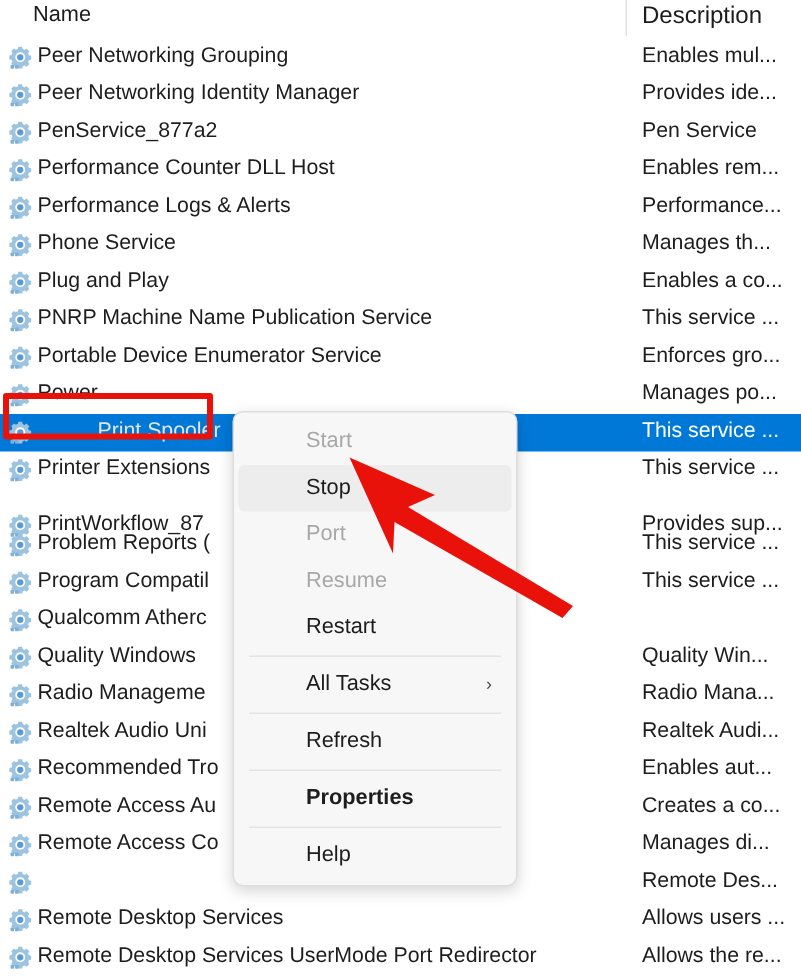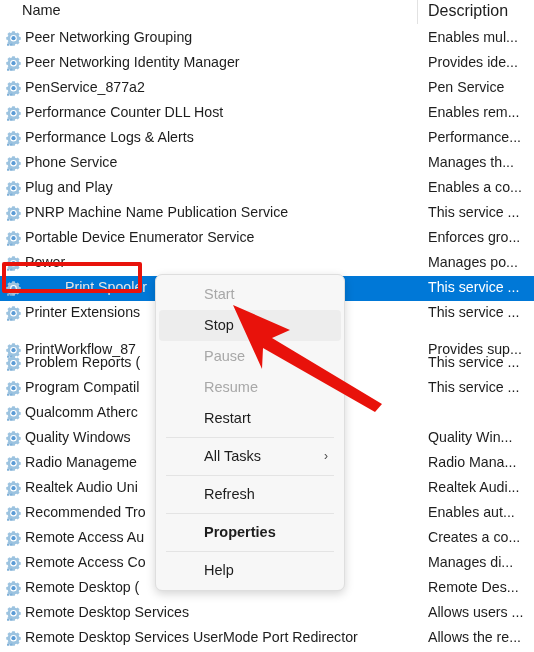--- a/index.html
+++ b/index.html
@@ -499,21 +499,20 @@
             <g fill="#9cc3e0">
               <path d="M7.2 1.2h2.6l.3 1.5 1.3.55 1.3-.85 1.85 1.85-.85 1.3.55 1.3 1.5.3v2.6l-1.5.3-.55 1.3.85 1.3-1.85 1.85-1.3-.85-1.3.55-.3 1.5H7.2l-.3-1.5-1.3-.55-1.3.85L2.45 12.5l.85-1.3-.55-1.3-1.5-.3V7l1.5-.3.55-1.3-.85-1.3L4.3 2.25l1.3.85 1.3-.55z"></path>
             </g>
             <circle cx="8.5" cy="8.2" r="3.3" fill="#ffffff"></circle>
             <circle cx="8.5" cy="8.2" r="2.1" fill="#5b9bd5"></circle>
             <g fill="#7fb0d8">
               <rect x="2" y="13.4" width="2.4" height="2.4" rx="0.5"></rect>
               <rect x="5" y="13.4" width="2.4" height="2.4" rx="0.5"></rect>
             </g>
           </svg></span>
-        <span class="name">Remote Desktop (</span>
         <span class="desc">Remote Des...</span>
       </div>
       <div class="row" style="top: 575px;">
         <span class="gear"><svg viewBox="0 0 17 17" width="17" height="17">
             <g fill="#9cc3e0">
               <path d="M7.2 1.2h2.6l.3 1.5 1.3.55 1.3-.85 1.85 1.85-.85 1.3.55 1.3 1.5.3v2.6l-1.5.3-.55 1.3.85 1.3-1.85 1.85-1.3-.85-1.3.55-.3 1.5H7.2l-.3-1.5-1.3-.55-1.3.85L2.45 12.5l.85-1.3-.55-1.3-1.5-.3V7l1.5-.3.55-1.3-.85-1.3L4.3 2.25l1.3.85 1.3-.55z"></path>
             </g>
             <circle cx="8.5" cy="8.2" r="3.3" fill="#ffffff"></circle>
             <circle cx="8.5" cy="8.2" r="2.1" fill="#5b9bd5"></circle>
             <g fill="#7fb0d8">
@@ -540,21 +539,21 @@
         <span class="desc">Allows the re...</span>
       </div>
       <div class="row" style="top: 625px;"></div>
     </div>
 
   <div class="red-box"></div>
 
   <div class="ctx-menu" id="ctx-menu">
       <div class="ctx-item disabled"><span>Start</span></div>
       <div class="ctx-item highlight"><span>Stop</span></div>
-      <div class="ctx-item disabled"><span>Pause</span></div>
+      <div class="ctx-item disabled"><span>Port</span></div>
       <div class="ctx-item disabled"><span>Resume</span></div>
       <div class="ctx-item"><span>Restart</span></div>
       <div class="ctx-sep"></div>
       <div class="ctx-item"><span>All Tasks</span><span class="chev">›</span></div>
       <div class="ctx-sep"></div>
       <div class="ctx-item"><span>Refresh</span></div>
       <div class="ctx-sep"></div>
       <div class="ctx-item bold"><span>Properties</span></div>
       <div class="ctx-sep"></div>
       <div class="ctx-item"><span>Help</span></div>

